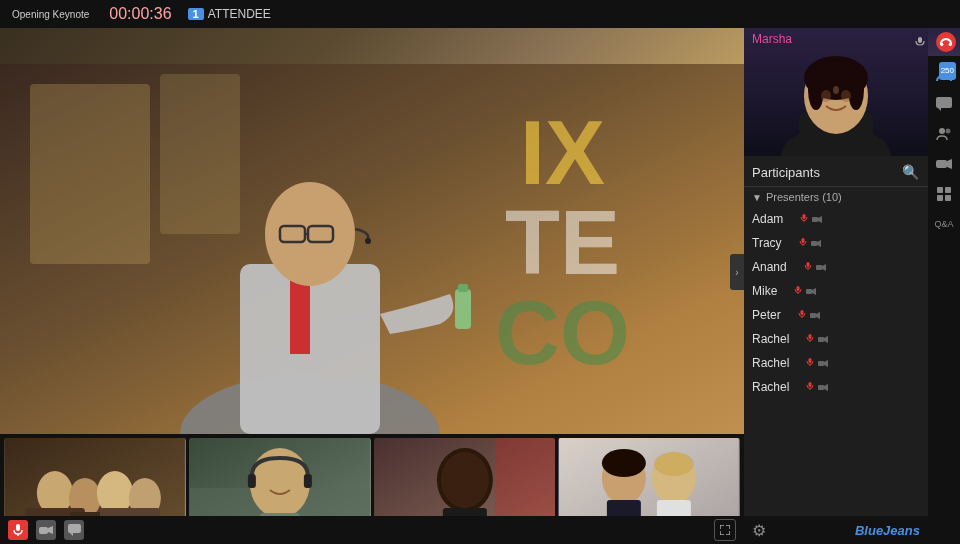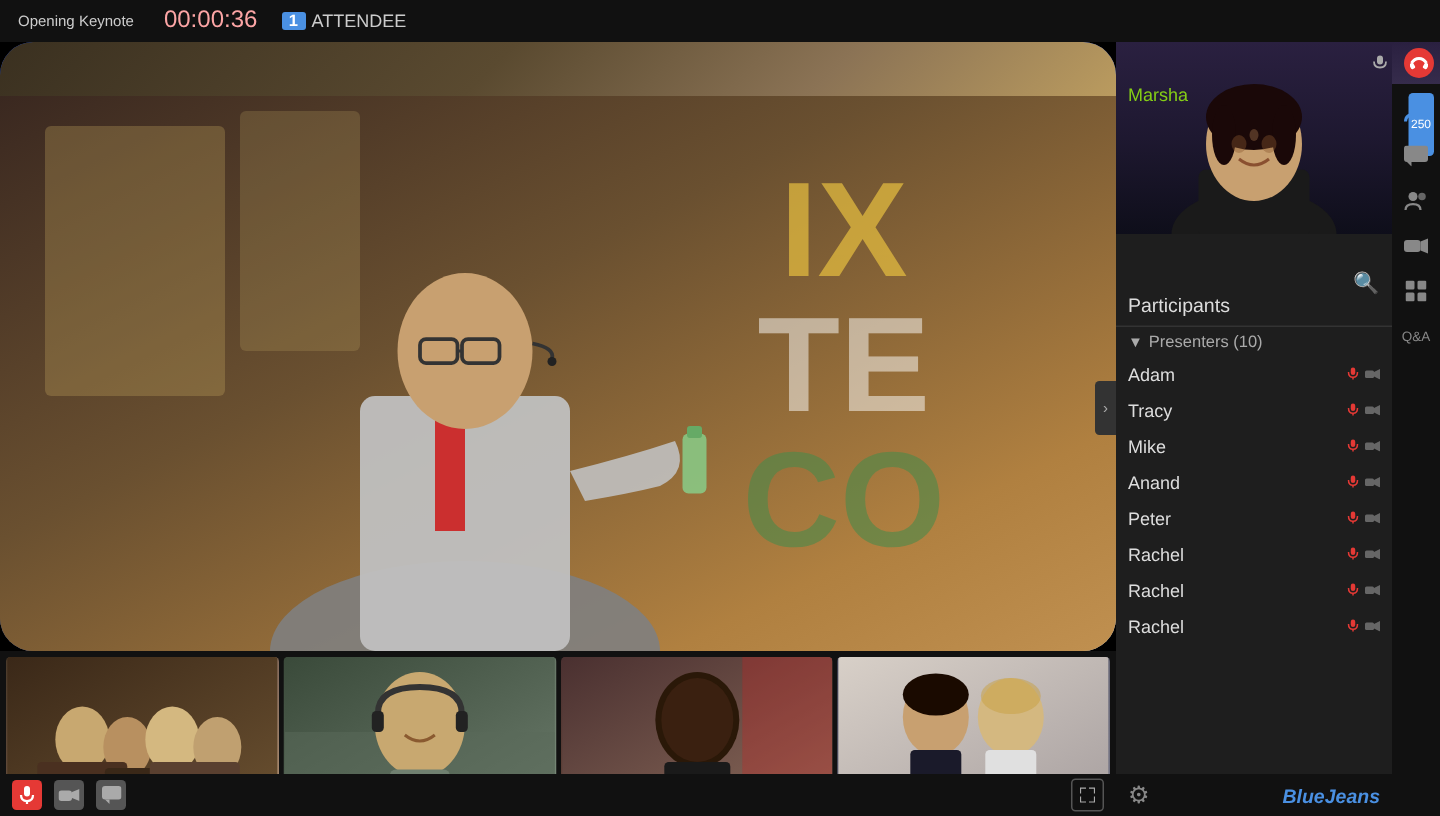--- a/index.html
+++ b/index.html
@@ -55,21 +55,20 @@
       background: #000;
     }
 
     
     #main-video {
       position: absolute;
       top: 0; left: 0; right: 0;
       bottom: 110px;
       background: #1d4ed8;
       overflow: hidden;
-      border-radius: 22px;
     }
     #main-video .video-bg {
       width: 100%; height: 100%;
       background: linear-gradient(135deg, #3a3020 0%, #5a4a30 30%, #8B7355 50%, #c0a060 70%, #d4b870 100%);
       position: relative;
       overflow: hidden;
     }
 
     
     #thumb-strip {
@@ -133,24 +132,23 @@
       background: #2a2a2a;
       overflow: hidden;
     }
     .host-video-bg {
       width: 100%; height: 100%;
       background: linear-gradient(180deg, #2a2040 0%, #3a3050 30%, #1a1a2a 100%);
     }
     #host-name {
       position: absolute;
       top: 4px; left: 8px;
-      color: #84cc16;
+      color: #ec4899;
       font-size: 12px;
       font-weight: 500;
-      margin-top: 24px;
     }
     #host-icons {
       position: absolute;
       top: 4px; right: 4px;
       display: flex; gap: 6px;
     }
     .host-icon-btn {
       width: 20px; height: 20px;
       border-radius: 50%;
       display: flex; align-items: center; justify-content: center;
@@ -183,59 +181,59 @@
       position: relative;
     }
     .sidebar-icon-btn.active { color: #4a90e2; }
     .sidebar-icon-btn .badge {
       position: absolute;
       top: 2px; right: 2px;
       background: #4a90e2;
       color: #fff;
       font-size: 8px;
       border-radius: 3px;
-      padding: 16px 2px;
+      padding: 4px 2px;
       line-height: 10px;
     }
 
     
     #participants-panel {
       flex: 1;
       overflow-y: auto;
       margin-right: 32px;
     }
     #participants-panel::-webkit-scrollbar { width: 4px; }
     #participants-panel::-webkit-scrollbar-track { background: #1e1e1e; }
     #participants-panel::-webkit-scrollbar-thumb { background: #444; }
 
     #panel-header {
       display: flex;
       align-items: center;
       justify-content: space-between;
       padding: 8px 8px 6px;
       border-bottom: 1px solid #333;
     }
-    #panel-header .panel-title { font-size: 13px; font-weight: 500; color: #ddd; margin-top: 32px; }
+    #panel-header .panel-title { font-size: 13px; font-weight: 500; color: #ddd; }
     #panel-header .search-icon { color: #aaa; cursor: pointer; font-size: 14px; }
 
     .section-header {
       padding: 4px 8px;
       font-size: 11px;
       color: #aaa;
       display: flex;
       align-items: center;
       gap: 4px;
       cursor: pointer;
     }
     .section-header .chevron { font-size: 10px; }
 
     .participant-row {
       display: flex;
       align-items: center;
-      justify-content: space-between;
+      justify-content: flex-start;
       padding: 5px 8px;
       cursor: pointer;
       gap: 17px;
     }
     .participant-name { font-size: 12px; color: #ddd; }
     .participant-icons { display: flex; gap: 4px; align-items: center; }
     .p-icon { color: #666; font-size: 11px; }
     .p-icon.muted { color: #e53935; }
 
     
@@ -565,39 +563,39 @@
       </span>
       <span class="p-icon">
         <svg width="10" height="7" viewBox="0 0 10 7">
                 <rect x="0" y="1" width="6" height="5" rx="1" fill="#666"></rect>
                 <polygon points="6,2 10,0 10,7 6,5" fill="#666"></polygon>
               </svg>
       </span>
     </div>
   </div>
         <div class="participant-row">
-    <span class="participant-name">Mike</span>
+    <span class="participant-name">Anand</span>
     <div class="participant-icons">
       <span class="p-icon muted">
         <svg width="8" height="10" viewBox="0 0 8 10">
                 <rect x="2.5" y="1" width="3" height="5" rx="1.5" fill="#e53935"></rect>
                 <path d="M1,4 Q1,7.5 4,7.5 Q7,7.5 7,4" stroke="#e53935" stroke-width="1" fill="none"></path>
                 <line x1="4" y1="7.5" x2="4" y2="9" stroke="#e53935" stroke-width="1"></line>
               </svg>
       </span>
       <span class="p-icon">
         <svg width="10" height="7" viewBox="0 0 10 7">
                 <rect x="0" y="1" width="6" height="5" rx="1" fill="#666"></rect>
                 <polygon points="6,2 10,0 10,7 6,5" fill="#666"></polygon>
               </svg>
       </span>
     </div>
   </div>
         <div class="participant-row">
-    <span class="participant-name">Anand</span>
+    <span class="participant-name">Mike</span>
     <div class="participant-icons">
       <span class="p-icon muted">
         <svg width="8" height="10" viewBox="0 0 8 10">
                 <rect x="2.5" y="1" width="3" height="5" rx="1.5" fill="#e53935"></rect>
                 <path d="M1,4 Q1,7.5 4,7.5 Q7,7.5 7,4" stroke="#e53935" stroke-width="1" fill="none"></path>
                 <line x1="4" y1="7.5" x2="4" y2="9" stroke="#e53935" stroke-width="1"></line>
               </svg>
       </span>
       <span class="p-icon">
         <svg width="10" height="7" viewBox="0 0 10 7">

